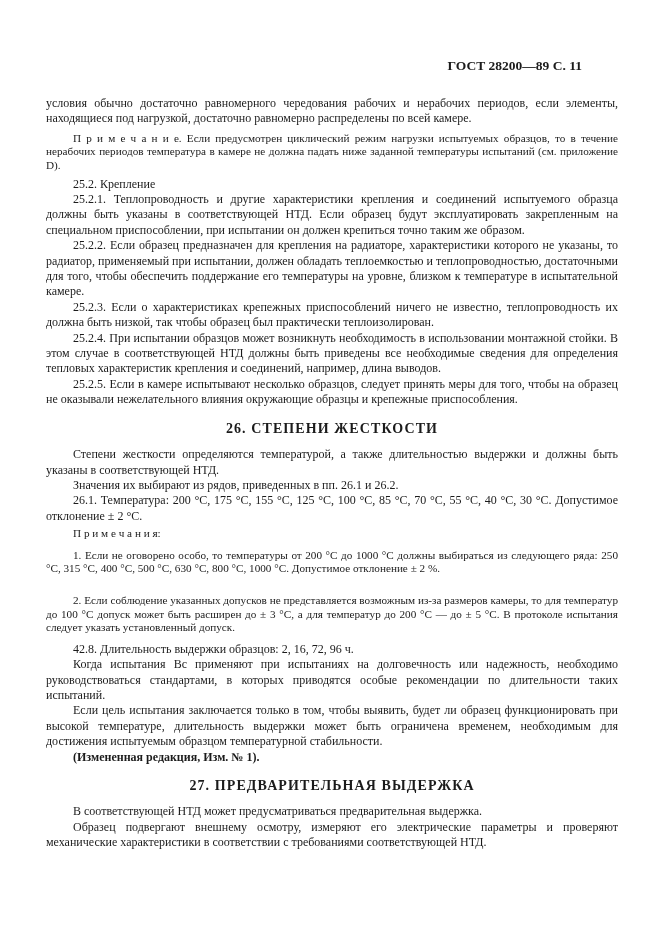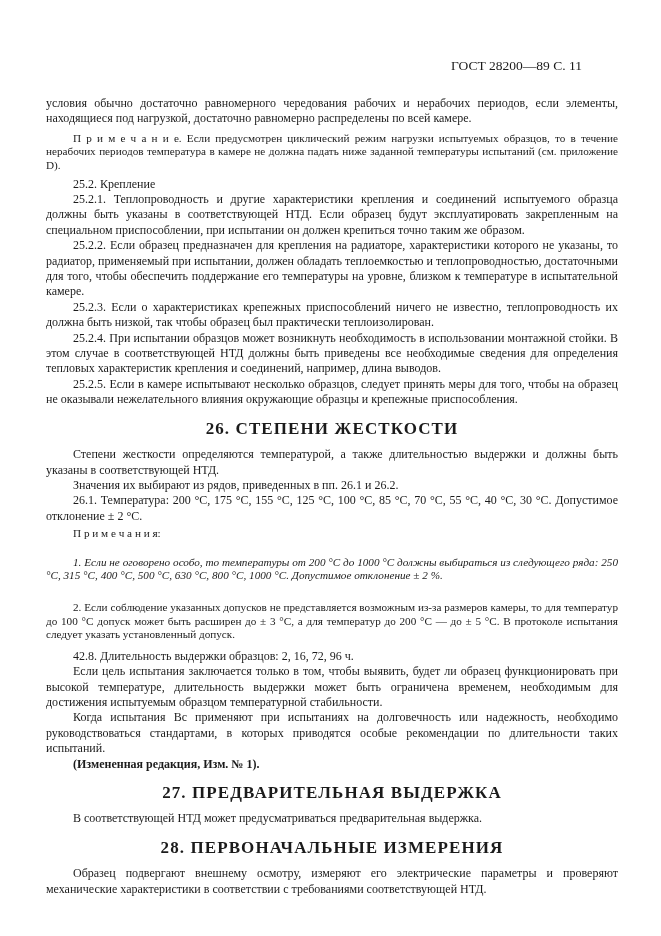--- a/index.html
+++ b/index.html
@@ -18,21 +18,21 @@
   }
   .content {
     position: absolute;
     left: 46px;
     top: 58px;
     width: 572px;
   }
   .running-head {
     text-align: right;
     padding-right: 36px;
-    font-weight: normal;
+    font-weight: bold;
     font-size: 13.5px;
     line-height: 16px;
     margin: 0 0 22px 0;
     white-space: nowrap;
   }
   p {
     margin: 0;
   }
   .body {
     font-size: 12px;
@@ -54,21 +54,21 @@
   .note-label {
     font-size: 11.2px;
     line-height: 13.6px;
     text-indent: 27px;
     margin-top: 4px;
   }
   .subhead {
     font-weight: normal;
   }
   .section-heading {
-    font-size: 17px;
+    font-size: 14px;
     font-weight: bold;
     text-align: center;
     letter-spacing: 1.1px;
     text-indent: 0;
     margin: 13px 0 11px 0;
   }
   .amended {
     font-weight: bold;
   }
   .gap-before-notes {
@@ -105,34 +105,33 @@
     <p class="body section-heading">26.  СТЕПЕНИ ЖЕСТКОСТИ</p>
 
     <p class="body">Степени жесткости определяются температурой, а также длительностью выдержки и должны быть указаны в соответствующей НТД.</p>
 
     <p class="body">Значения их выбирают из рядов, приведенных в пп. 26.1 и 26.2.</p>
 
     <p class="body">26.1.  Температура: 200 °С, 175 °С, 155 °С, 125 °С, 100 °С, 85 °С, 70 °С, 55 °С, 40 °С, 30 °С. Допустимое отклонение ± 2 °С.</p>
 
     <p class="note-label gap-before-notes">П р и м е ч а н и я:</p>
 
-    <p class="note" style="margin-top:15px;font-style:italic;">1.  Если не оговорено особо, то температуры от 200 °С до 1000 °С должны выбираться из следующего ряда: 250 °С, 315 °С, 400 °С, 500 °С, 630 °С, 800 °С, 1000 °С. Допустимое отклонение ± 2 %.</p>
+    <p class="note" style="margin-top:8px;">1.  Если не оговорено особо, то температуры от 200 °С до 1000 °С должны выбираться из следующего ряда: 250 °С, 315 °С, 400 °С, 500 °С, 630 °С, 800 °С, 1000 °С. Допустимое отклонение ± 2 %.</p>
 
     <p class="note" style="margin-top:18px;">2.  Если соблюдение указанных допусков не представляется возможным из-за размеров камеры, то для температур до 100 °С допуск может быть расширен до ± 3 °С, а для температур до 200 °С — до ± 5 °С. В протоколе испытания следует указать установленный допуск.</p>
 
     <p class="body gap-after-notes">42.8.  Длительность выдержки образцов: 2, 16, 72, 96 ч.</p>
 
+    <p class="body">Когда испытания Вс применяют при испытаниях на долговечность или надежность, необходимо руководствоваться стандартами, в которых приводятся особые рекомендации по длительности таких испытаний.</p>
+
     <p class="body">Если цель испытания заключается только в том, чтобы выявить, будет ли образец функционировать при высокой температуре, длительность выдержки может быть ограничена временем, необходимым для достижения испытуемым образцом температурной стабильности.</p>
-
-    <p class="body">Когда испытания Вс применяют при испытаниях на долговечность или надежность, необходимо руководствоваться стандартами, в которых приводятся особые рекомендации по длительности таких испытаний.</p>
 
     <p class="body amended">(Измененная редакция, Изм. № 1).</p>
 
     <p class="body section-heading">27.  ПРЕДВАРИТЕЛЬНАЯ ВЫДЕРЖКА</p>
 
     <p class="body">В соответствующей НТД может предусматриваться предварительная выдержка.</p>
 
-    <p class="body section-heading">28.  ПЕРВОНАЧАЛЬНЫЕ ИЗМЕРЕНИЯ</p>
 
     <p class="body">Образец подвергают внешнему осмотру, измеряют его электрические параметры и проверяют механические характеристики в соответствии с требованиями соответствующей НТД.</p>
 
   </div>
 </div>
 
 </body></html>

